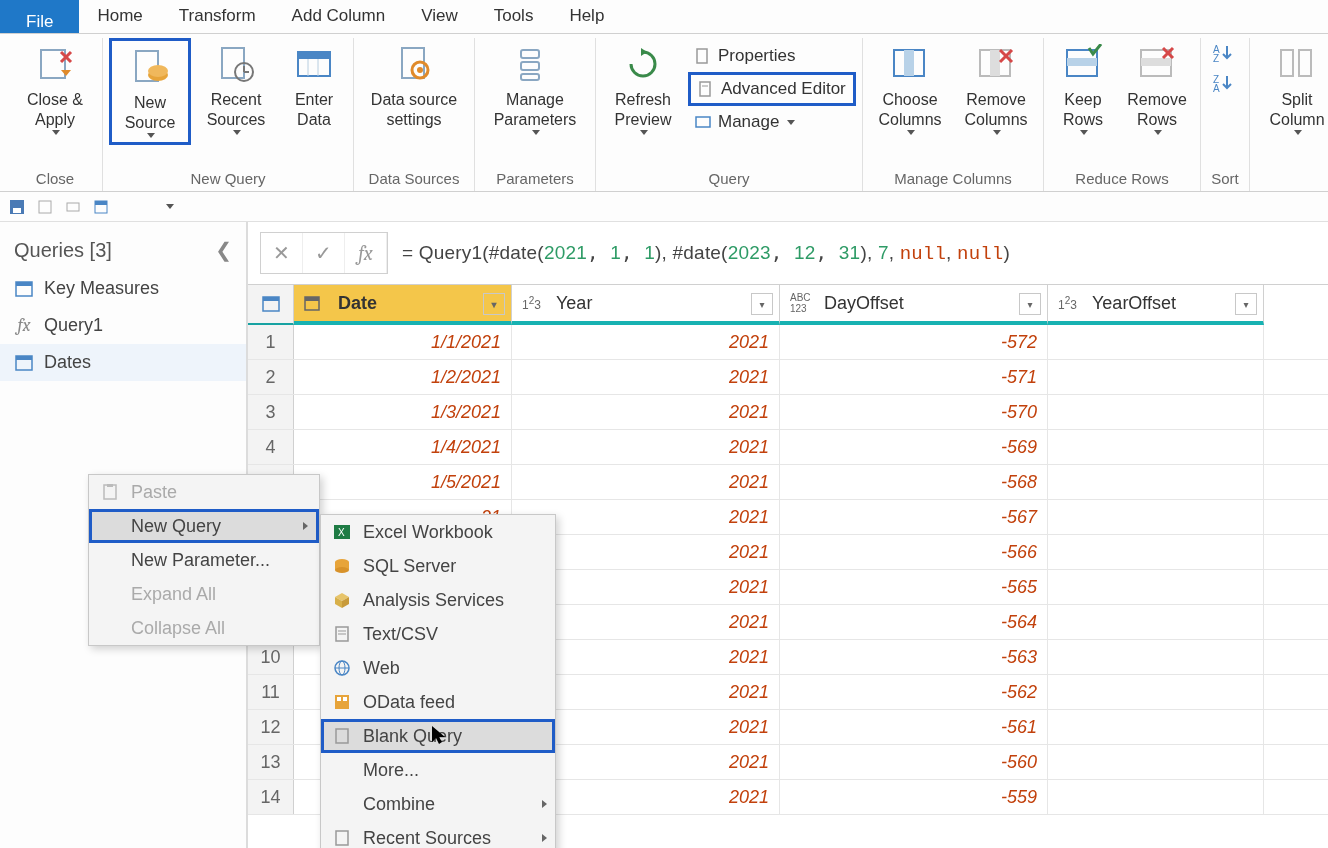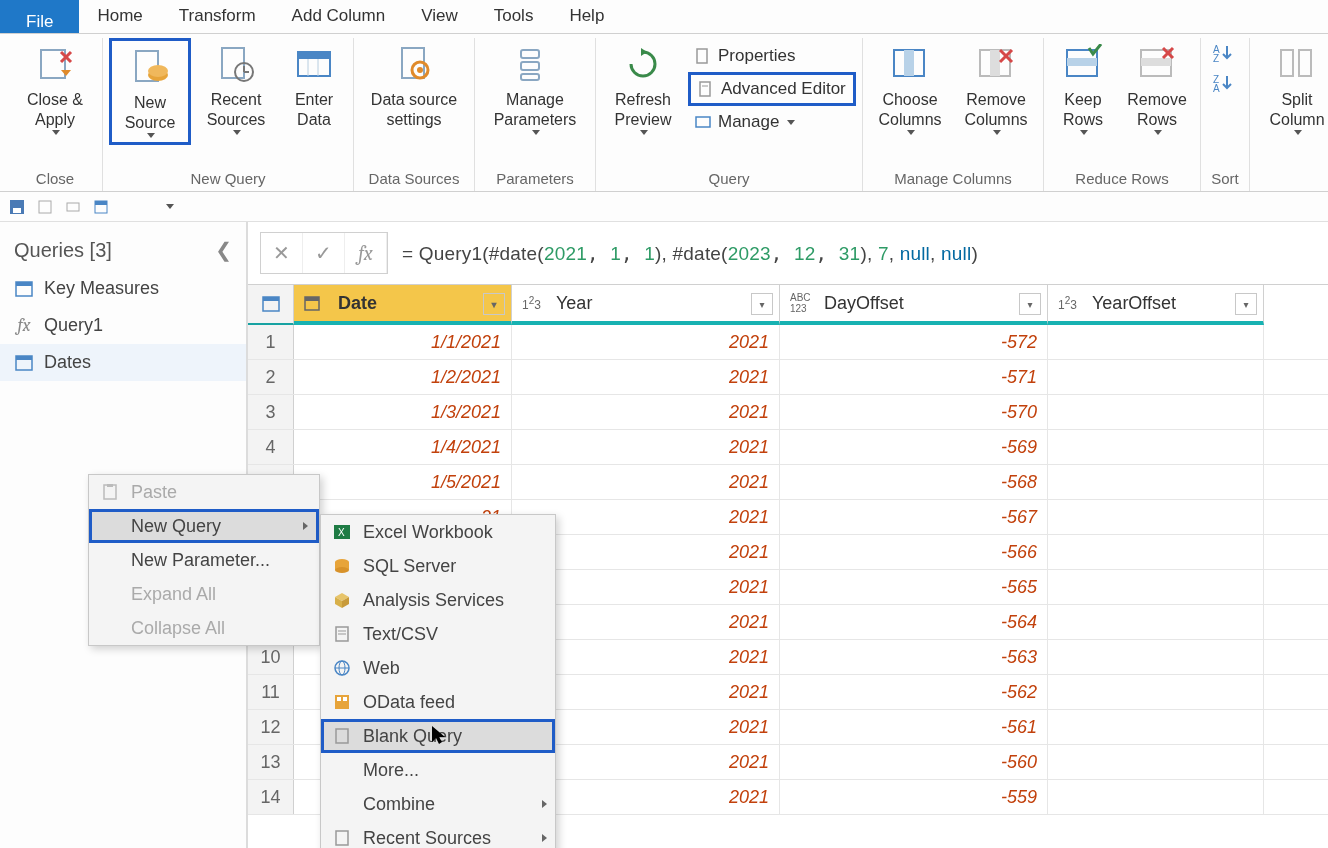--- a/index.html
+++ b/index.html
@@ -31,21 +31,21 @@
   .query-item.fx .qi-ic, .query-item .qi-ic { width: 20px; height: 20px; display: inline-flex; align-items: center; justify-content: center; }
   .query-item.selected { background: #eef4fb; }
   
   .content { flex: 1; display: flex; flex-direction: column; }
   .formula-bar { display: flex; align-items: center; gap: 0; padding: 10px 12px; }
   .fb-box { display: flex; align-items: center; border: 1px solid #d0d0d0; height: 42px; }
   .fb-btn { width: 42px; height: 40px; display: flex; align-items: center; justify-content: center; color: #999; font-size: 20px; border-right: 1px solid #eee; }
   .fb-fx { font-style: italic; font-family: "Cambria", serif; }
   .formula-text { padding-left: 14px; font-family: Consolas, monospace; font-size: 19px; color: #444; letter-spacing: .2px; }
   .formula-text .num { color: #2e9b66; }
-  .formula-text .kw { color: #0369a1; }
+  .formula-text .kw { color: #c2410c; font-family: Liberation Mono, monospace; }
   
   .grid { flex: 1; border-top: 1px solid #d0d0d0; overflow: hidden; }
   .grid-header { display: flex; height: 40px; }
   .row-h { width: 46px; border-right: 1px solid #d0d0d0; border-bottom: 2px solid #17a2a2; background: #f3f3f3; display: flex; align-items: center; justify-content: center; }
   .col-h { border-right: 1px solid #d0d0d0; border-bottom: 4px solid #17b2b2; display: flex; align-items: center; padding: 0 10px; font-size: 18px; position: relative; }
   .col-h .type-ic { width: 28px; display: inline-flex; align-items: flex-end; font-size: 13px; color: #666; margin-right: 6px; }
   .col-h .drop { position: absolute; right: 6px; top: 8px; width: 22px; height: 22px; border: 1px solid #c8c8c8; display: flex; align-items: center; justify-content: center; font-size: 10px; color: #666; }
   .col-h.sel { background: #f4c64a; font-weight: 600; }
   .col-date { width: 218px; }
   .col-year { width: 268px; }

